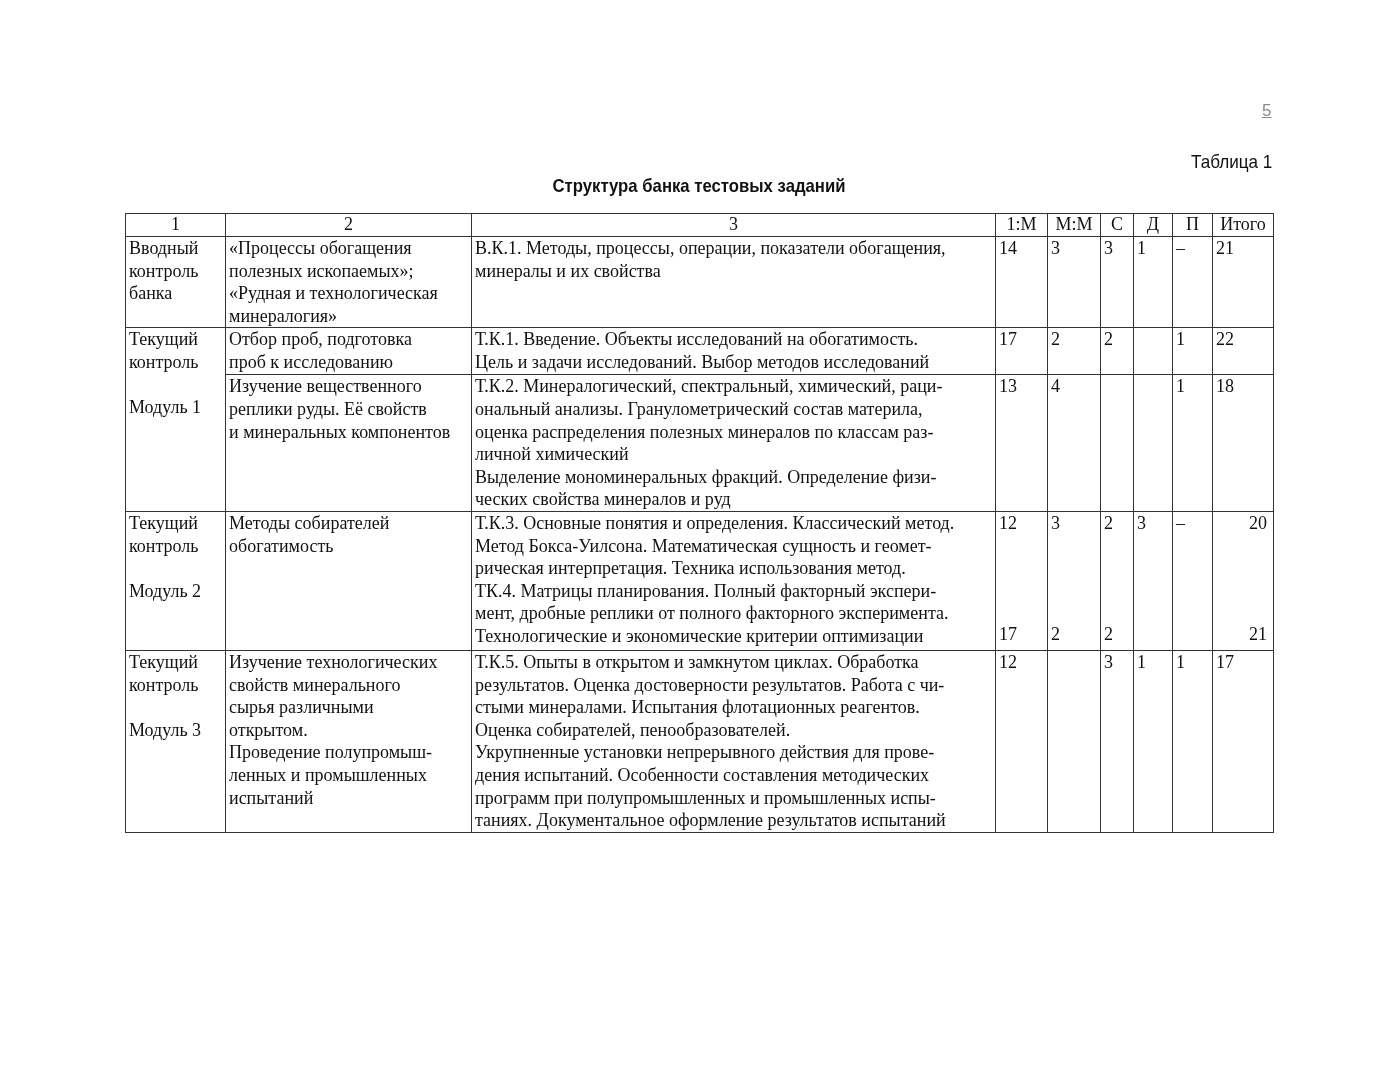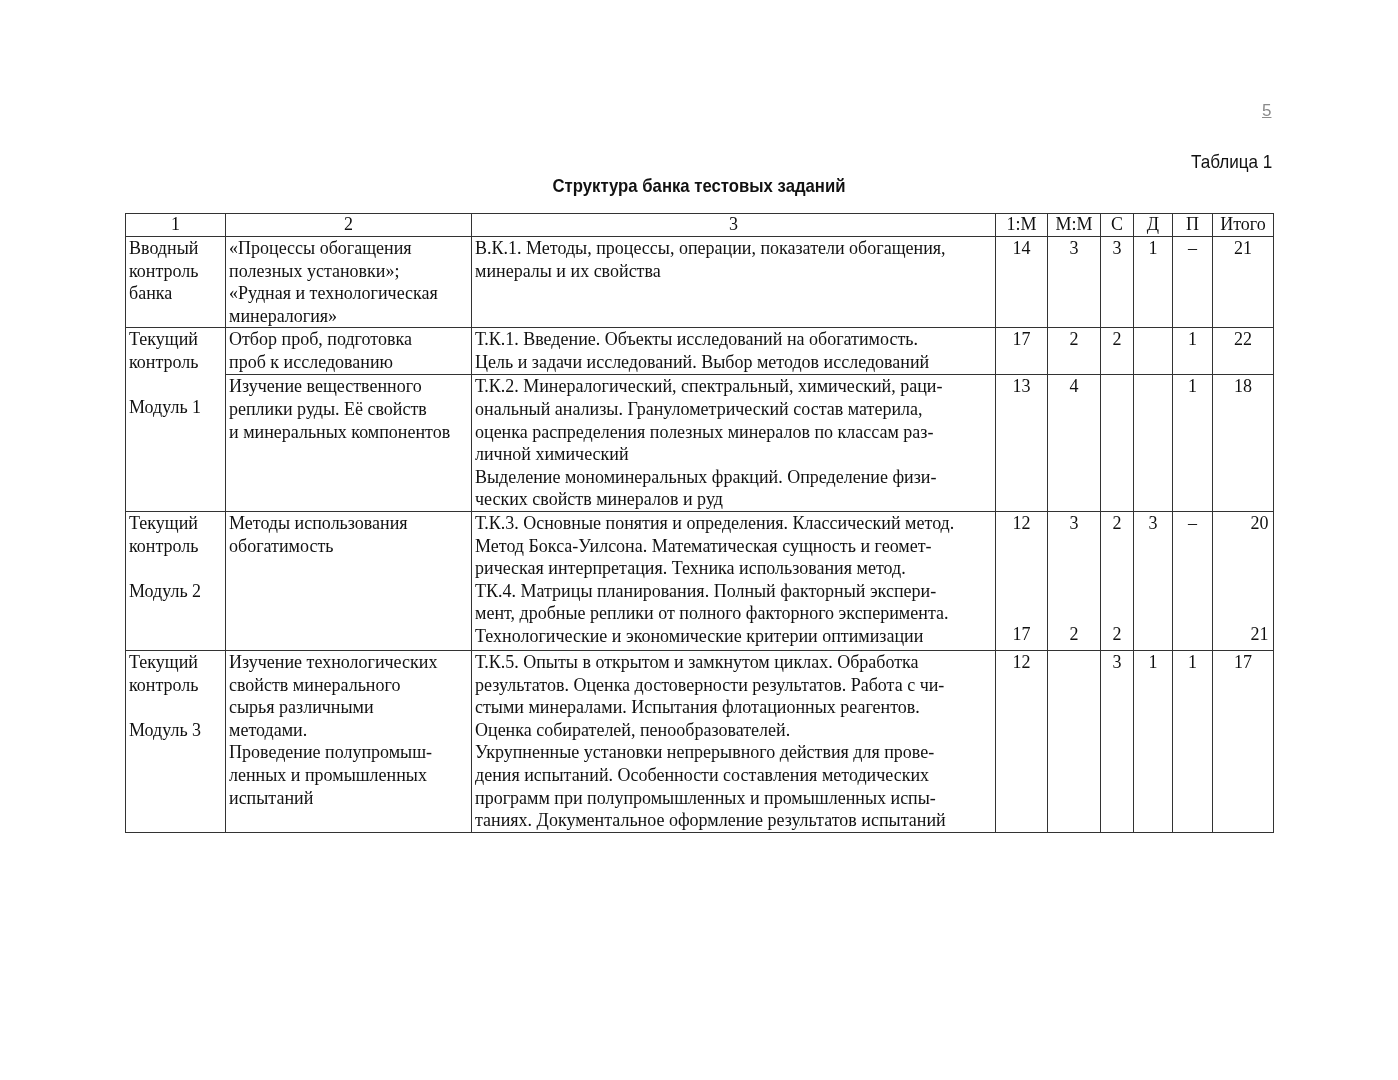--- a/index.html
+++ b/index.html
@@ -21,21 +21,21 @@
   }
   table.bank {
     position: absolute; left: 125px; top: 213px;
     border-collapse: collapse; table-layout: fixed;
     font-family: "Liberation Serif", serif; font-size: 18px; line-height: 22.6px; color: #111;
   }
   table.bank td, table.bank th {
     border: 1.5px solid #333; padding: 0 3px; vertical-align: top; font-weight: normal;
   }
   table.bank th { text-align: center; line-height: 21px; height: 22px; padding: 0; }
-  td.num { text-align: center; padding: 0; }
+  td.num { text-align: left; padding: 0; }
   td.num .bottom { display: block; }
   .stack { display: flex; flex-direction: column; justify-content: space-between; height: 100%; }
   .cell-line { display: block; white-space: nowrap; }
 </style>
 </head>
 <body>
 
 <div class="page-number">5</div>
 <div class="table-label">Таблица 1</div>
 <div class="table-title">Структура банка тестовых заданий</div>
@@ -67,21 +67,21 @@
   </thead>
   <tbody id="tbody">
       <tr style="height: 80px;">
         <td>
           <span class="cell-line">Вводный</span>
           <span class="cell-line">контроль</span>
           <span class="cell-line">банка</span>
         </td>
         <td>
           <span class="cell-line">«Процессы обогащения</span>
-          <span class="cell-line">полезных установки»;</span>
+          <span class="cell-line">полезных ископаемых»;</span>
           <span class="cell-line">«Рудная и технологическая</span>
           <span class="cell-line">минералогия»</span>
         </td>
         <td>
           <span class="cell-line">В.К.1. Методы, процессы, операции, показатели обогащения,</span>
           <span class="cell-line">минералы и их свойства</span>
         </td>
         <td class="num"><span>14</span></td>
         <td class="num"><span>3</span></td>
         <td class="num"><span>3</span></td>
@@ -116,38 +116,38 @@
           <span class="cell-line">Изучение вещественного</span>
           <span class="cell-line">реплики руды. Её свойств</span>
           <span class="cell-line">и минеральных компонентов</span>
         </td>
         <td>
           <span class="cell-line">Т.К.2. Минералогический, спектральный, химический, раци-</span>
           <span class="cell-line">ональный анализы. Гранулометрический состав материла,</span>
           <span class="cell-line">оценка распределения полезных минералов по классам раз-</span>
           <span class="cell-line">личной химический</span>
           <span class="cell-line">Выделение мономинеральных фракций. Определение физи-</span>
-          <span class="cell-line">ческих свойств минералов и руд</span>
+          <span class="cell-line">ческих свойства минералов и руд</span>
         </td>
         <td class="num"><span>13</span></td>
         <td class="num"><span>4</span></td>
         <td class="num"><span></span></td>
         <td class="num"><span></span></td>
         <td class="num"><span>1</span></td>
         <td class="num"><span>18</span></td>
       </tr>
       <tr style="height: 138px;">
         <td>
           <span class="cell-line">Текущий</span>
           <span class="cell-line">контроль</span>
           <span class="cell-line">&nbsp;</span>
           <span class="cell-line">Модуль 2</span>
         </td>
         <td>
-          <span class="cell-line">Методы использования</span>
+          <span class="cell-line">Методы собирателей</span>
           <span class="cell-line">обогатимость</span>
         </td>
         <td>
           <span class="cell-line">Т.К.3. Основные понятия и определения. Классический метод.</span>
           <span class="cell-line">Метод Бокса-Уилсона. Математическая сущность и геомет-</span>
           <span class="cell-line">рическая интерпретация. Техника использования метод.</span>
           <span class="cell-line">ТК.4. Матрицы планирования. Полный факторный экспери-</span>
           <span class="cell-line">мент, дробные реплики от полного факторного эксперимента.</span>
           <span class="cell-line">Технологические и экономические критерии оптимизации</span>
         </td>
@@ -192,21 +192,21 @@
         <td>
           <span class="cell-line">Текущий</span>
           <span class="cell-line">контроль</span>
           <span class="cell-line">&nbsp;</span>
           <span class="cell-line">Модуль 3</span>
         </td>
         <td>
           <span class="cell-line">Изучение технологических</span>
           <span class="cell-line">свойств минерального</span>
           <span class="cell-line">сырья различными</span>
-          <span class="cell-line">методами.</span>
+          <span class="cell-line">открытом.</span>
           <span class="cell-line">Проведение полупромыш-</span>
           <span class="cell-line">ленных и промышленных</span>
           <span class="cell-line">испытаний</span>
         </td>
         <td>
           <span class="cell-line">Т.К.5. Опыты в открытом и замкнутом циклах. Обработка</span>
           <span class="cell-line">результатов. Оценка достоверности результатов. Работа с чи-</span>
           <span class="cell-line">стыми минералами. Испытания флотационных реагентов.</span>
           <span class="cell-line">Оценка собирателей, пенообразователей.</span>
           <span class="cell-line">Укрупненные установки непрерывного действия для прове-</span>

